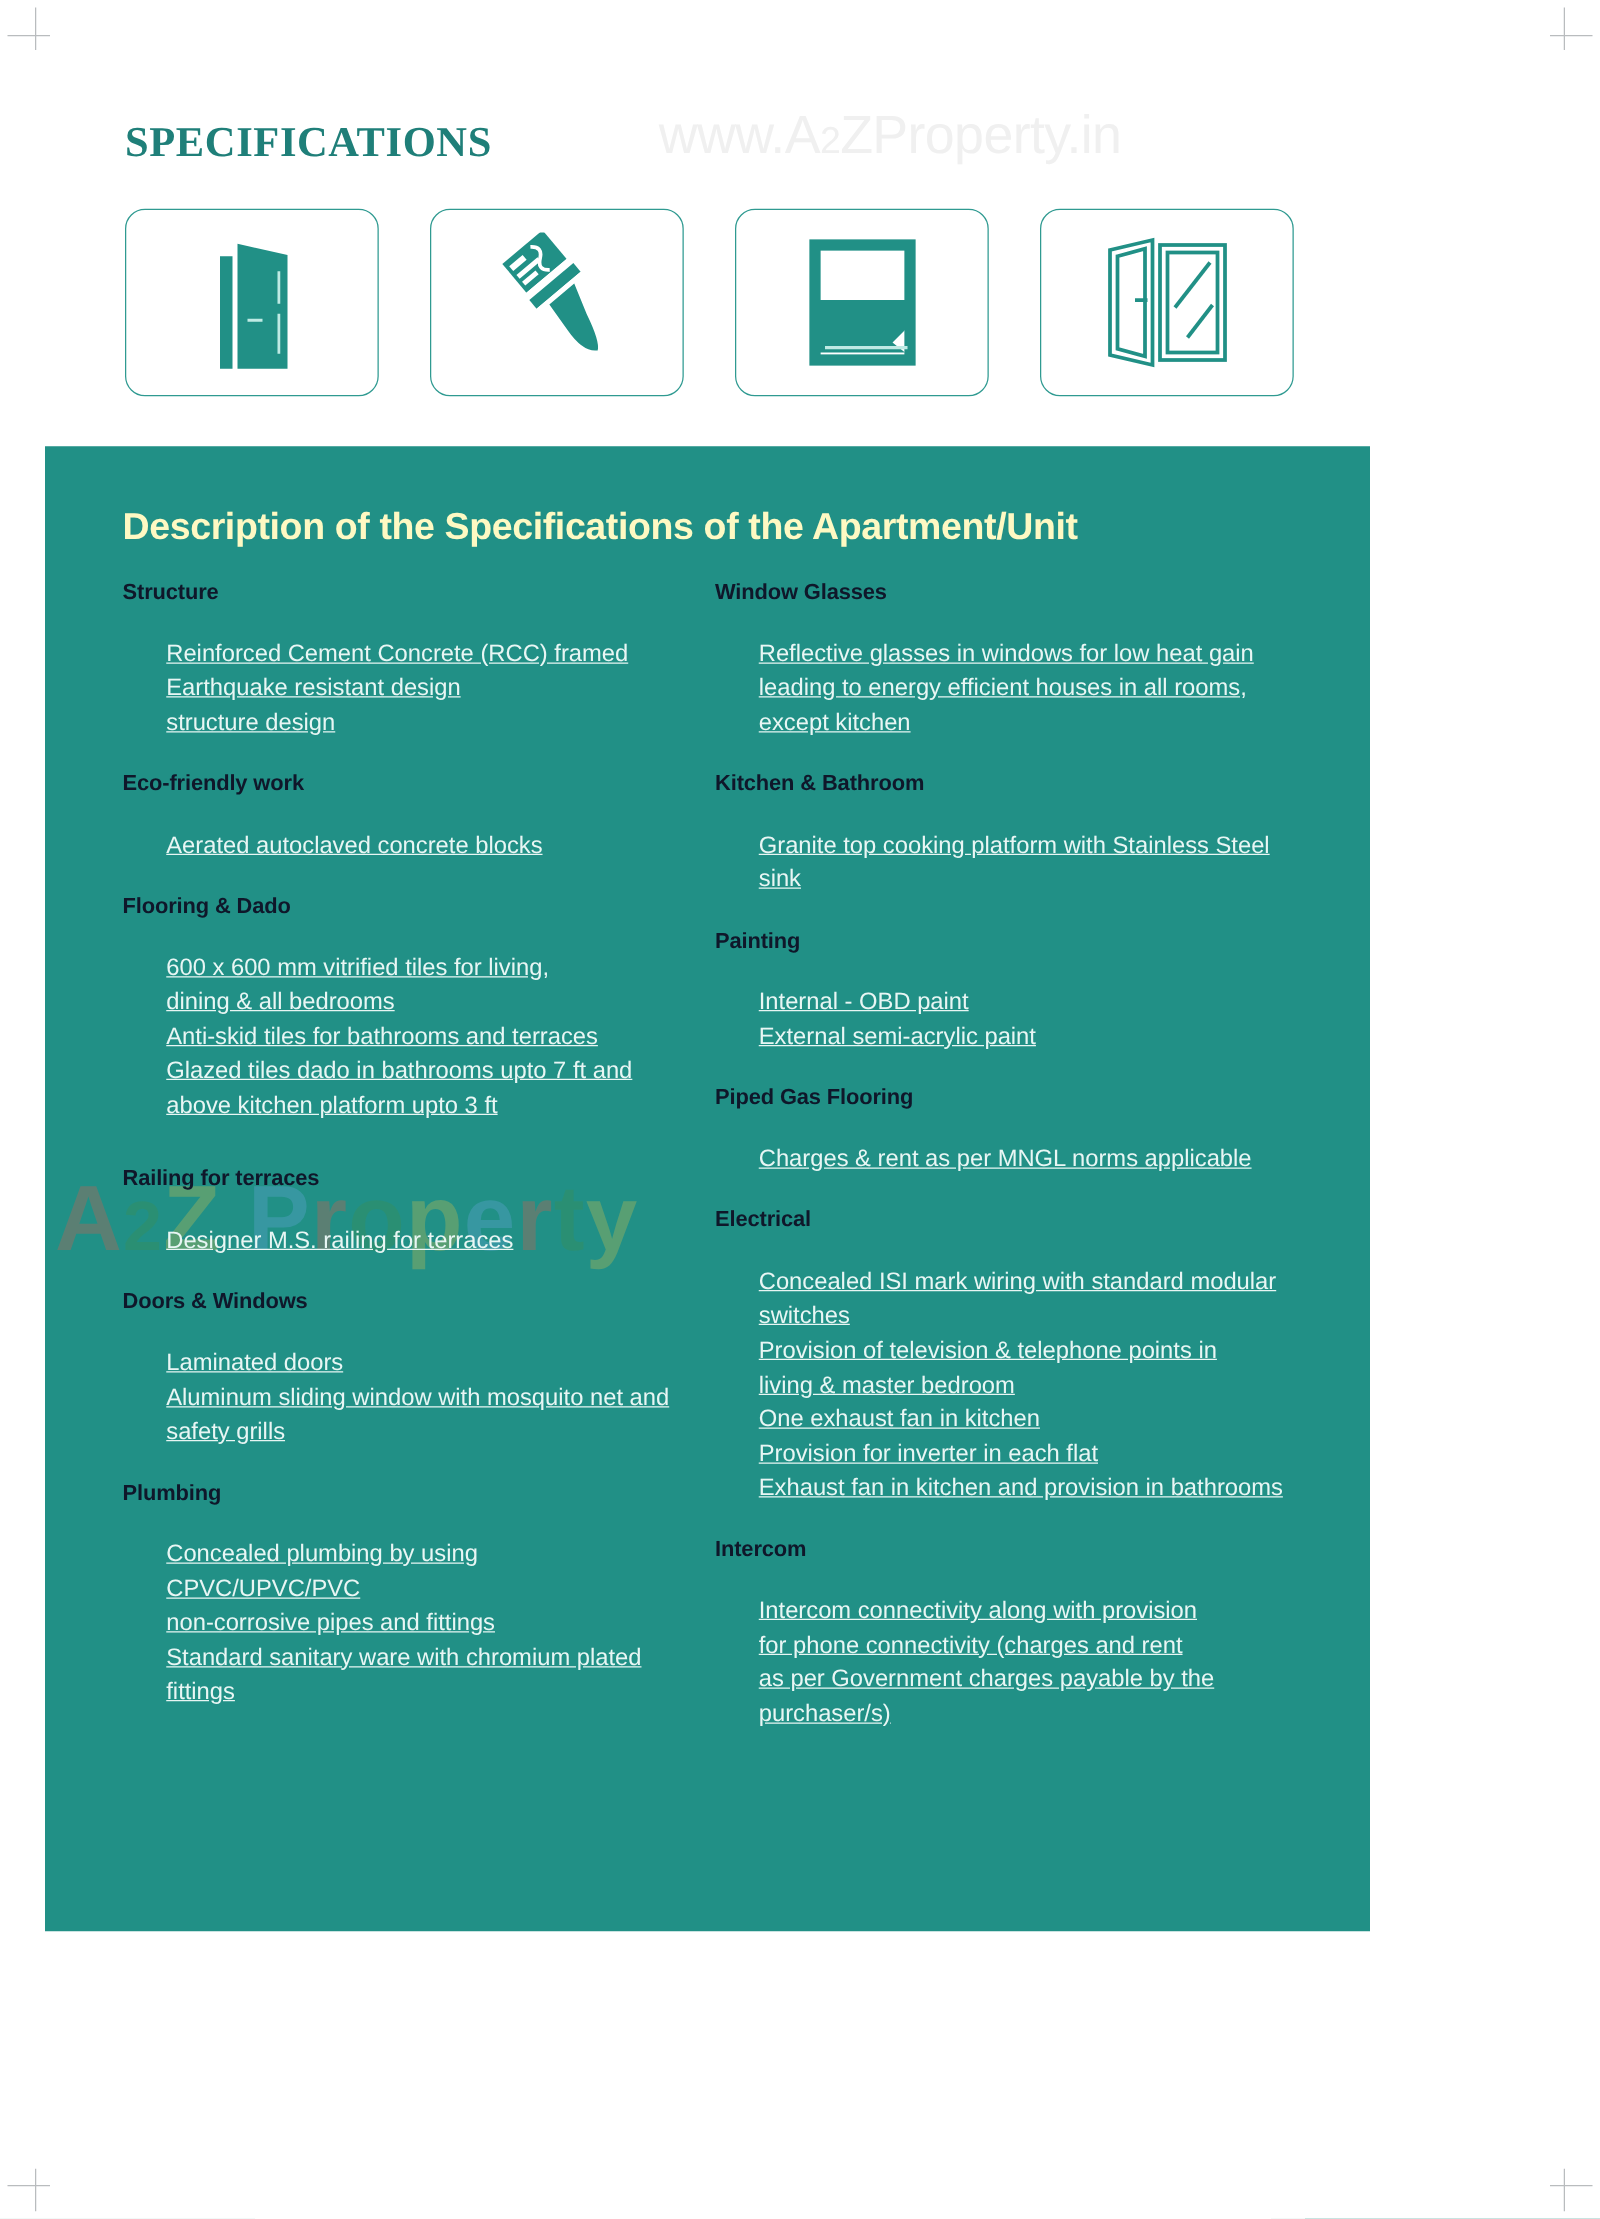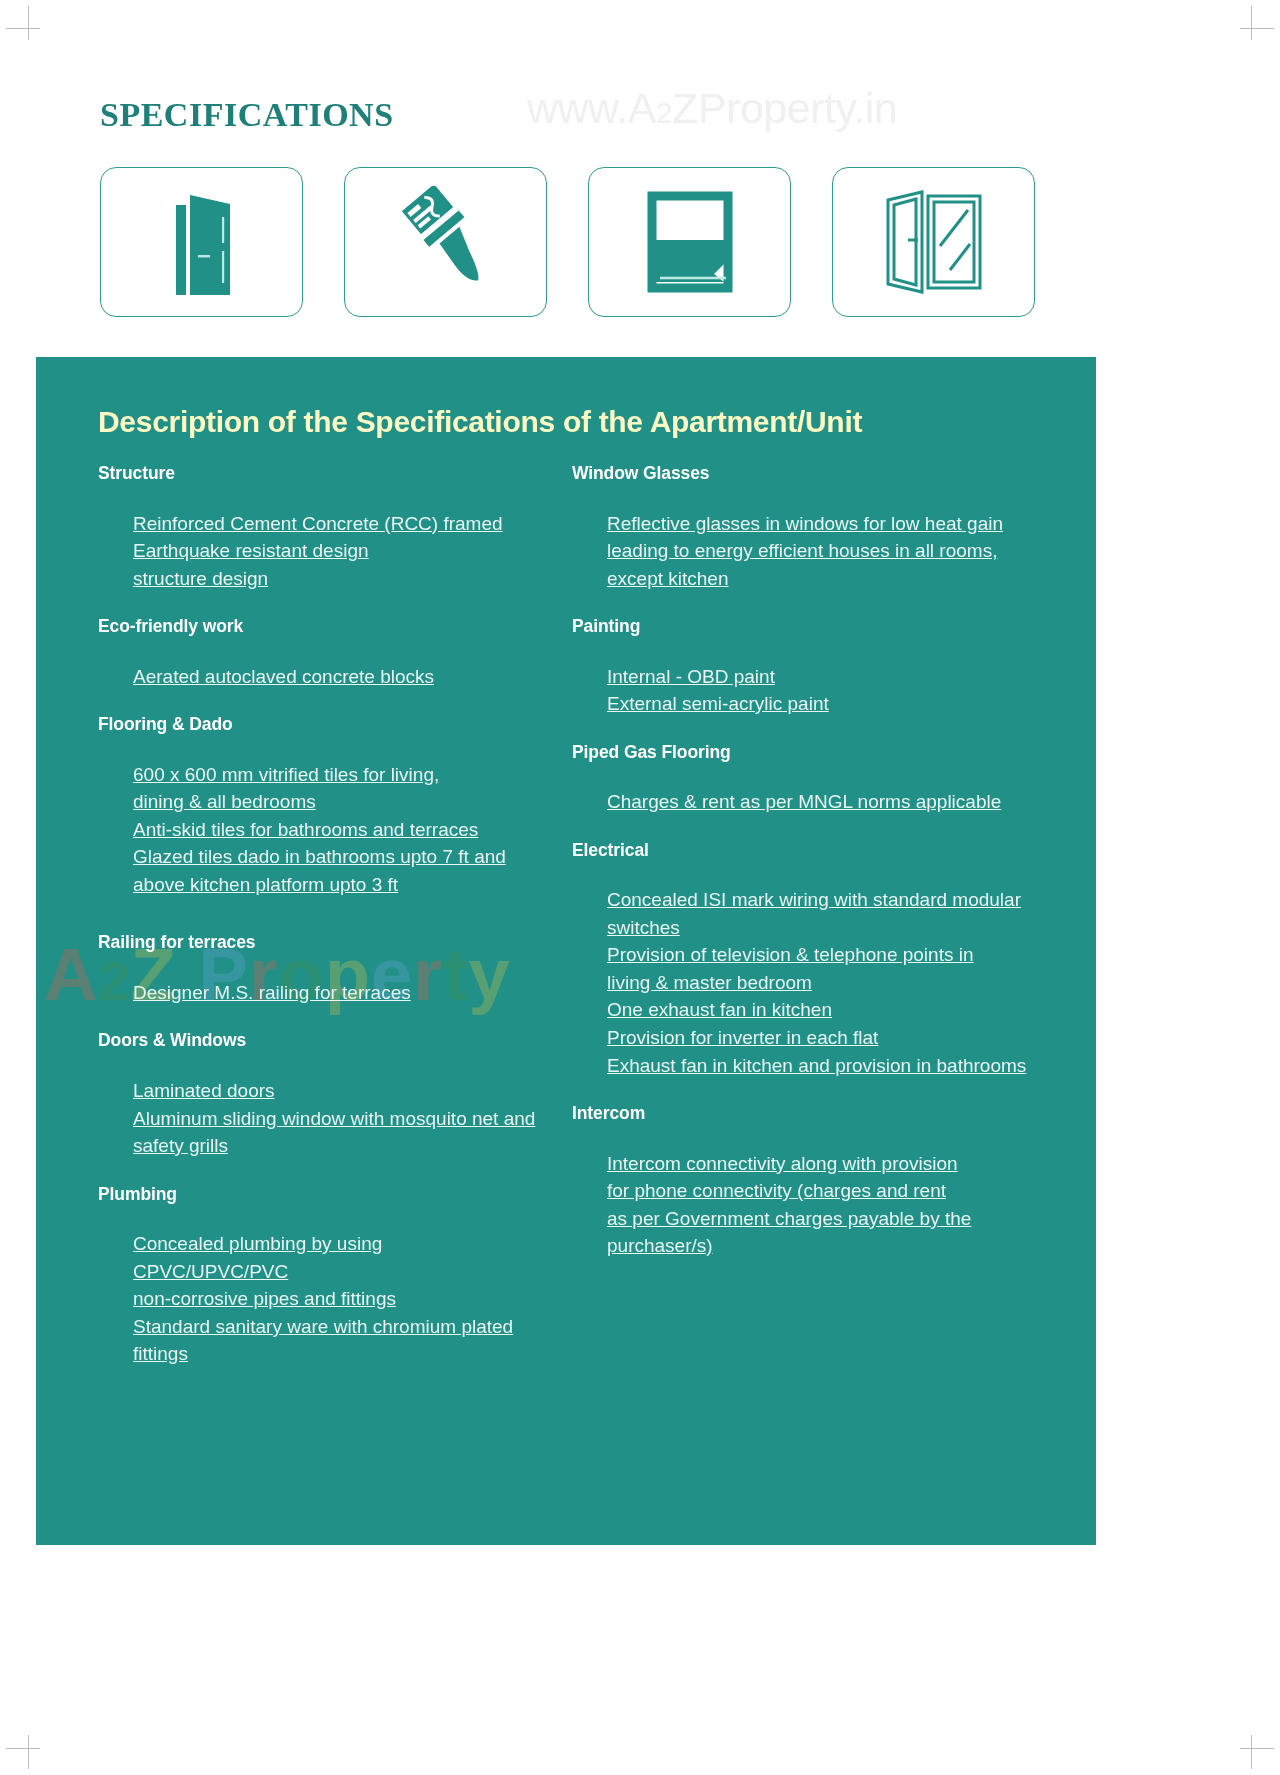--- a/index.html
+++ b/index.html
@@ -137,21 +137,21 @@
   }
   .col { position: relative; }
   .col.left  { width: 500px; padding-left: 62px; }
   .col.right { width: 560px; padding-left: 36px; }
 
   .spec-group { margin-bottom: 0; }
 
   .spec-title {
     font-size: 17.5px;
     font-weight: bold;
-    color: #ffffff;
+    color: #0f172a;
     letter-spacing: -0.1px;
     line-height: 1;
   }
 
   .spec-items {
     margin-top: 27px;
     margin-left: 35px;
   }
   .spec-item {
     font-size: 19px;
@@ -323,20 +323,27 @@
 
         <div class="spec-group r-window">
           <div class="spec-title">Window Glasses</div>
           <div class="spec-items">
             <div class="spec-item">Reflective glasses in windows for low heat gain</div>
             <div class="spec-item">leading to energy efficient houses in all rooms,</div>
             <div class="spec-item">except kitchen</div>
           </div>
         </div>
 
+        <div class="spec-group r-kitchen">
+          <div class="spec-title">Kitchen &amp; Bathroom</div>
+          <div class="spec-items">
+            <div class="spec-item">Granite top cooking platform with Stainless Steel</div>
+            <div class="spec-item">sink</div>
+          </div>
+        </div>
 
         <div class="spec-group r-paint">
           <div class="spec-title">Painting</div>
           <div class="spec-items">
             <div class="spec-item">Internal - OBD paint</div>
             <div class="spec-item">External semi-acrylic paint</div>
           </div>
         </div>
 
         <div class="spec-group r-gas">

